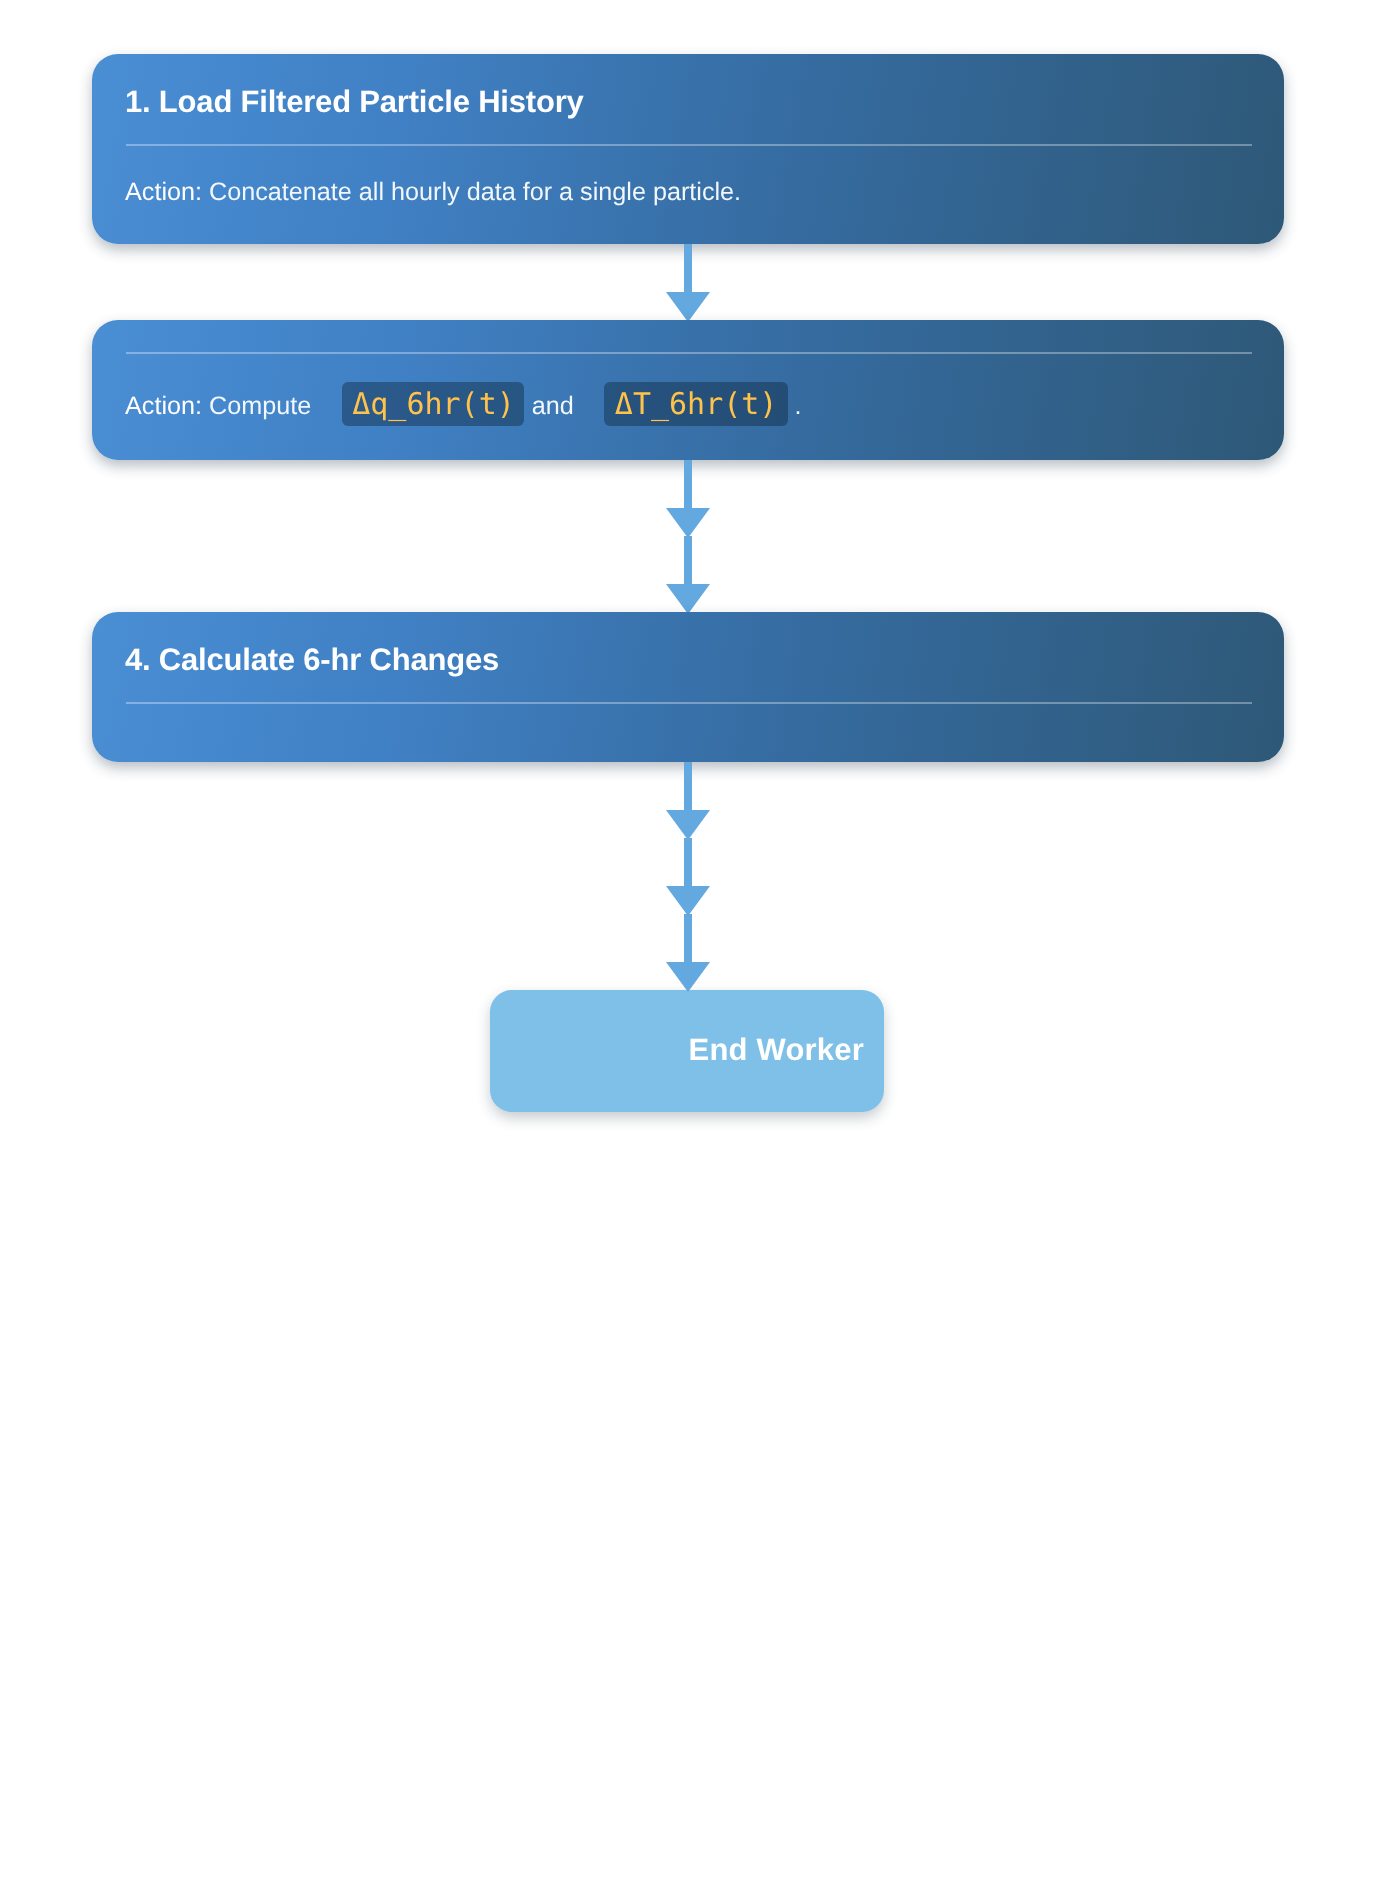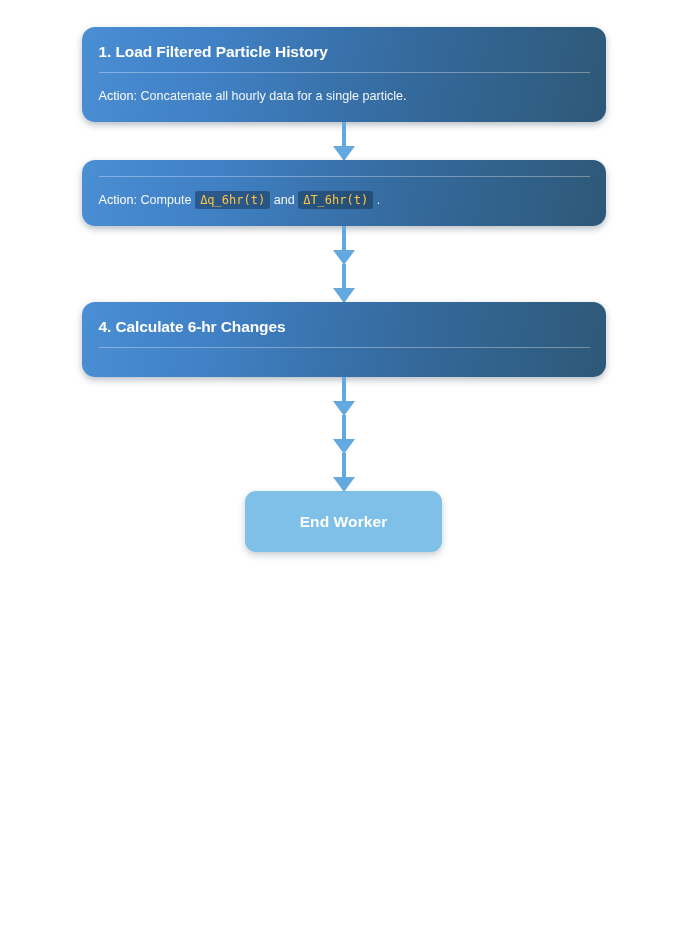--- a/index.html
+++ b/index.html
@@ -21,21 +21,21 @@
     display: flex;
     flex-direction: column;
     align-items: center;
     box-sizing: border-box;
     padding-top: 27px;
   }
 
   
   .step {
     position: relative;
-    width: 524px;
+    width: 596px;
     box-sizing: border-box;
     border-radius: 13px;
     padding: 16px 16px 16px 17px;
     background: linear-gradient(100deg, #4a8ed4 0%, #4080c4 26%, #356b9f 60%, #2e5877 100%);
     box-shadow: 0 3px 7px rgba(20, 40, 60, 0.30);
     color: #ffffff;
   }
 
   .step-title {
     font-size: 15.5px;
@@ -60,26 +60,27 @@
     color: #f2f7fb;
   }
 
   .step-body .lbl {
     font-weight: normal;
     color: #ffffff;
   }
 
   code.tok {
     font-family: "DejaVu Sans Mono", monospace;
-    font-size: 12px;
+    font-size: 15px;
     color: #ffc24a;
     background: rgba(12, 36, 58, 0.42);
     border-radius: 3px;
     padding: 2px 5px 2.5px 5px;
     white-space: nowrap;
+    margin-left: 12px;
   }
 
   
   .connector {
     width: 26px;
     height: 38px;
     position: relative;
     display: block;
   }
   .connector .shaft {
@@ -103,21 +104,21 @@
     border-top: 15px solid #63a8de;
   }
 
   
   .terminal {
     width: 197px;
     box-sizing: border-box;
     border-radius: 11px;
     background: #7ec0e8;
     color: #ffffff;
-    text-align: center;
+    text-align: right;
     font-size: 15.5px;
     font-weight: bold;
     letter-spacing: 0.1px;
     padding: 22px 10px 21px 10px;
     box-shadow: 0 3px 7px rgba(20, 40, 60, 0.24);
   }
 </style>
 </head>
 <body>
 

